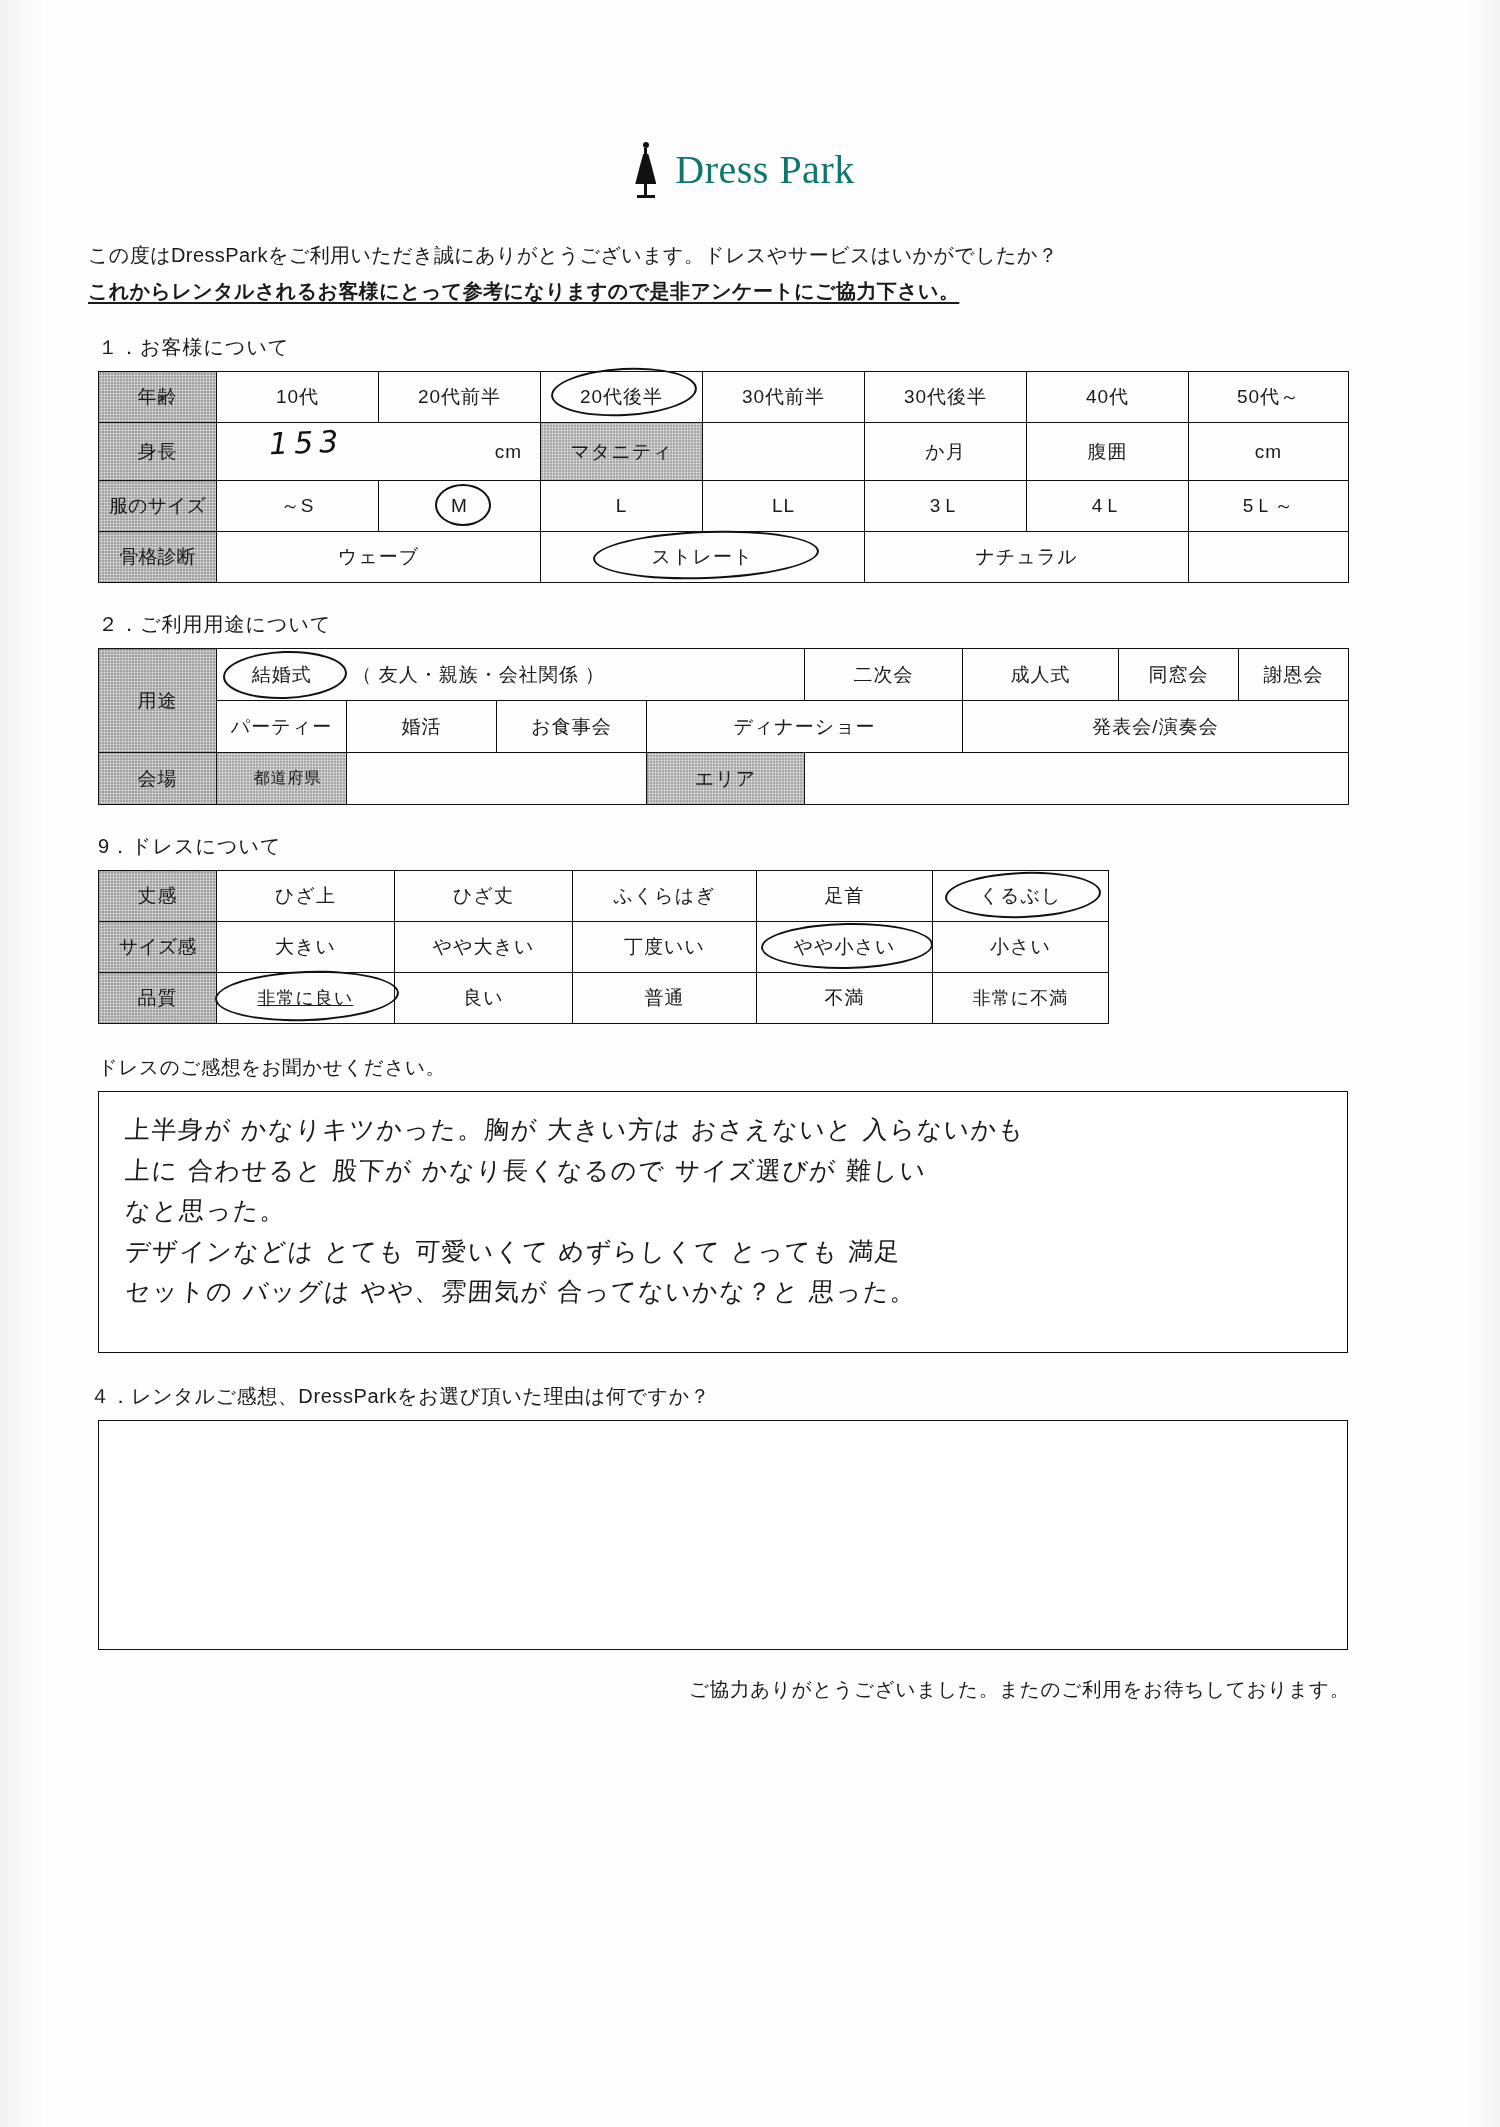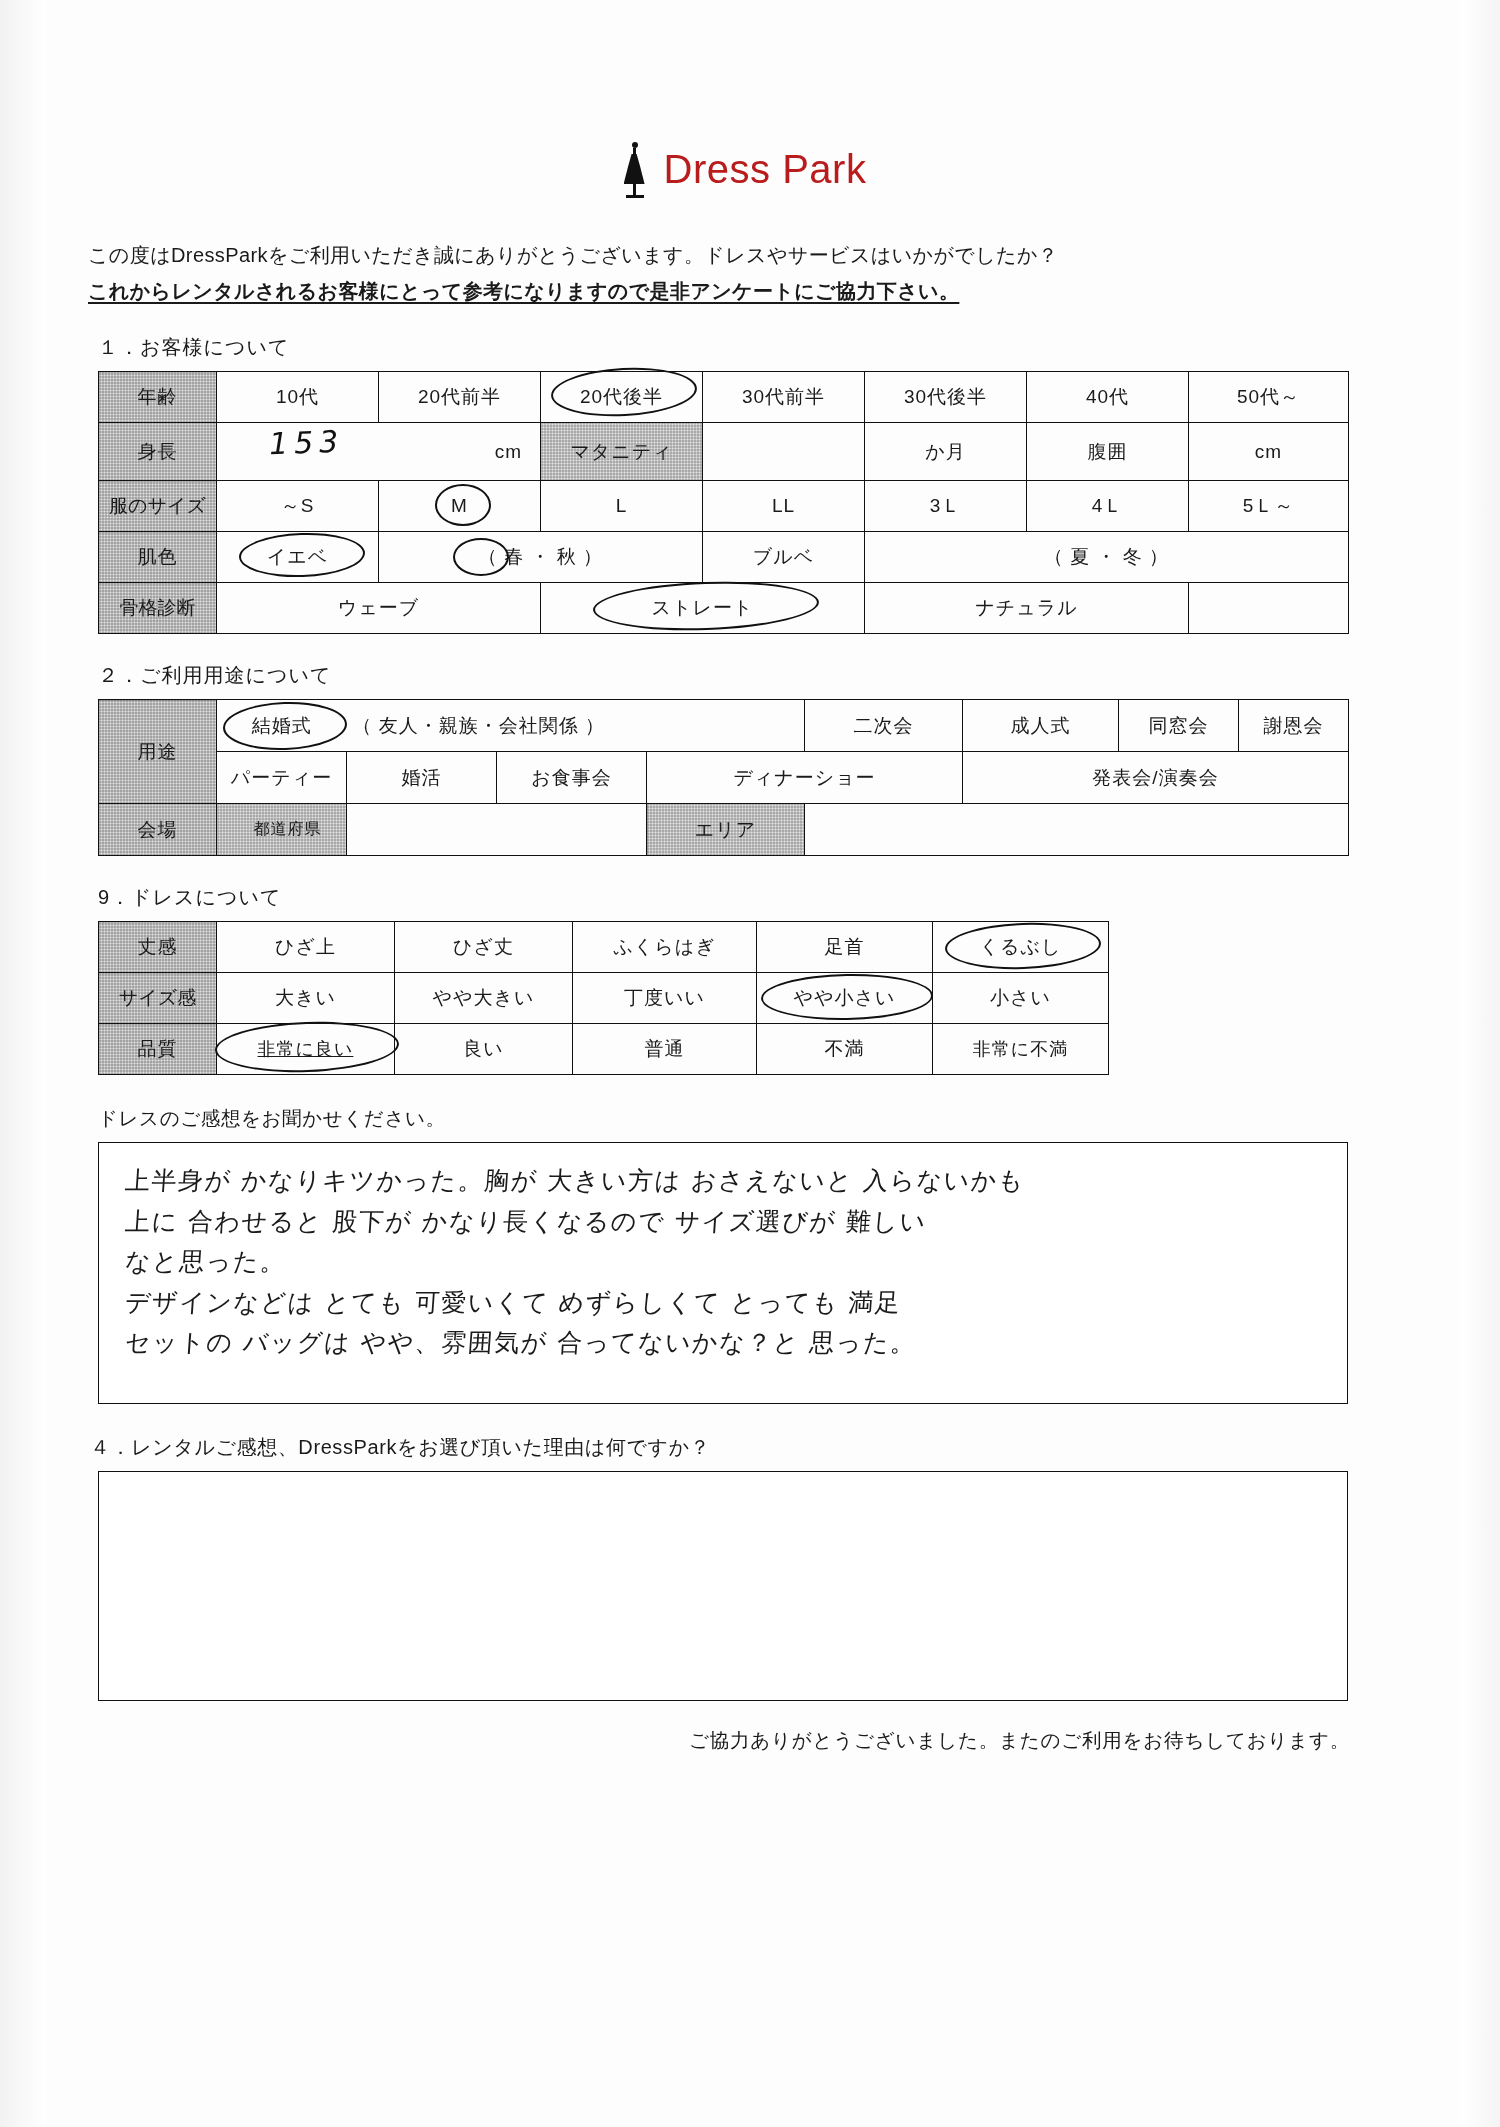--- a/index.html
+++ b/index.html
@@ -70,24 +70,24 @@
     border-radius: 50%;
     background: #111;
   }
   .logo-mark .base {
     position: absolute;
     left: 8px; bottom: 0;
     width: 18px; height: 3px;
     background: #111;
   }
   .logo-text {
-    font-family: Liberation Sans, sans-serif;
+    font-family: Liberation Serif, serif;
     font-size: 40px;
     letter-spacing: 0.5px;
-    color: #b91c1c;
+    color: #0f766e;
   }
   
   .intro-line {
     font-size: 20px;
     line-height: 1.5;
     margin: 0 0 6px 16px;
     letter-spacing: 0.4px;
   }
   .intro-line.bold {
     font-weight: bold;
@@ -262,33 +262,20 @@
             <span>M</span>
             <span class="circ" style="left:56px; top:3px; width:52px; height:38px;"></span>
           </td>
           <td>L</td>
           <td>LL</td>
           <td>3Ｌ</td>
           <td>4Ｌ</td>
           <td>5Ｌ～</td>
         </tr>
 
-        <tr>
-          <td class="rowhead">肌色</td>
-          <td>
-            <span>イエベ</span>
-            <span class="circ" style="left:22px; top:1px; width:122px; height:40px; transform:rotate(-2deg);"></span>
-          </td>
-          <td colspan="2">
-            <span>（ 春 ・ 秋 ）</span>
-            <span class="circ" style="left:74px; top:6px; width:52px; height:34px;"></span>
-          </td>
-          <td>ブルベ</td>
-          <td colspan="3">（ 夏 ・ 冬 ）</td>
-        </tr>
 
         <tr>
           <td class="rowhead" style="letter-spacing:0px;">骨格診断</td>
           <td colspan="2">ウェーブ</td>
           <td colspan="2">
             <span>ストレート</span>
             <span class="circ" style="left:52px; top:-1px; width:222px; height:44px; transform:rotate(-2deg);"></span>
           </td>
           <td colspan="2">ナチュラル</td>
           <td></td>

